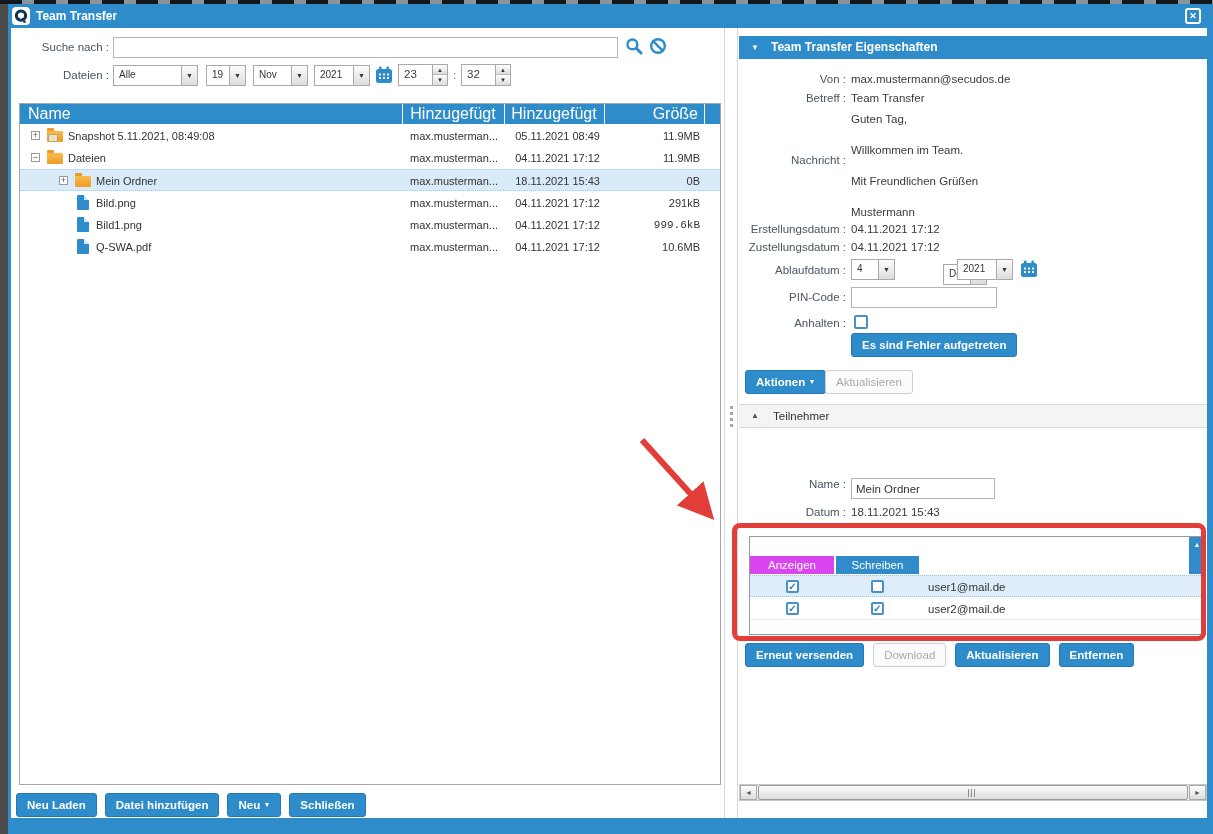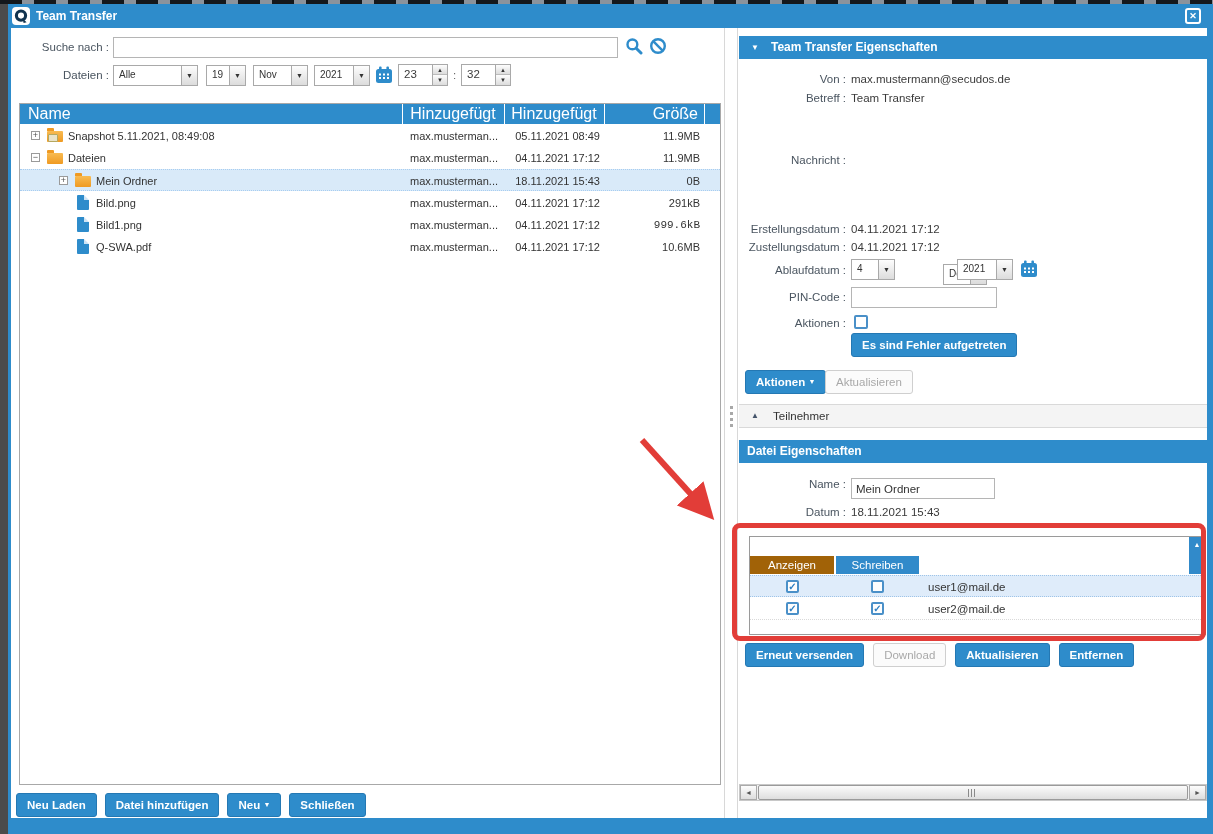--- a/index.html
+++ b/index.html
@@ -286,20 +286,26 @@
         <span class="htext">Team Transfer Eigenschaften</span>
       </div>
 
       <div class="rlabel" style="top:45px;">Von :</div>
       <div class="rvalue" style="top:45px;">max.mustermann@secudos.de</div>
 
       <div class="rlabel" style="top:64px;">Betreff :</div>
       <div class="rvalue" style="top:64px;">Team Transfer</div>
 
       <div class="rlabel" style="top:126px;">Nachricht :</div>
+      <div class="rvalue" style="top:76px;">
+        <div class="msg-line">Guten Tag,</div>
+        <div class="msg-line">Willkommen im Team.</div>
+        <div class="msg-line">Mit Freundlichen Grüßen</div>
+        <div class="msg-line">Mustermann</div>
+      </div>
 
       <div class="rlabel" style="top:195px;">Erstellungsdatum :</div>
       <div class="rvalue" style="top:195px;">04.11.2021 17:12</div>
 
       <div class="rlabel" style="top:213px;">Zustellungsdatum :</div>
       <div class="rvalue" style="top:213px;">04.11.2021 17:12</div>
 
       <div class="rlabel" style="top:236px;">Ablaufdatum :</div>
       <div class="combo" style="left:112px; top:231px; width:44px;">
         <span class="cval">4</span>
@@ -325,49 +331,46 @@
             <rect x="4" y="11" width="2" height="2"></rect>
               <rect x="8" y="11" width="2" height="2"></rect>
               <rect x="12" y="11" width="2" height="2"></rect>
           </g>
         </svg>
       </div>
 
       <div class="rlabel" style="top:263px;">PIN-Code :</div>
       <input class="tbox" style="left: 112px; top: 259px; width: 146px;" value="">
 
-      <div class="rlabel" style="top:289px;">Aktionen :</div>
+      <div class="rlabel" style="top:289px;">Anhalten :</div>
       <div class="chk" style="left:115px; top:287px;"></div>
 
       <span class="btn abs" style="left:112px; top:305px;">Es sind Fehler aufgetreten</span>
 
       <span class="btn abs" style="left:6px; top:342px;">
         <span>Aktionen</span>&nbsp;<span class="caret">▼</span>
       </span>
       <span class="btn disabled abs" style="left:86px; top:342px;">Aktualisieren</span>
 
       <div class="collapse-bar" style="top:376px;">
         <span class="chev">▲</span>
         <span class="ctext">Teilnehmer</span>
       </div>
 
-      <div class="sec-header" style="top:412px;">
-        <span class="htext" style="left:8px;">Datei Eigenschaften</span>
-      </div>
 
       <div class="rlabel" style="top:450px;text-align:right;">Name :</div>
       <input class="tbox" style="left: 112px; top: 450px; width: 144px;" value="Mein Ordner">
 
       <div class="rlabel" style="top:478px;">Datum :</div>
       <div class="rvalue" style="top:478px;">18.11.2021 15:43</div>
 
       <div class="atable">
         <div class="at-corner">▲</div>
         <div class="at-sub">
-          <div class="sc" style="left:0; width:85px; background:#a16207; border-right:1px solid #fff;">Anzeigen</div>
+          <div class="sc" style="left:0; width:85px; background:#d946ef; border-right:1px solid #fff;">Anzeigen</div>
           <div class="sc" style="left:86px; width:84px; background:#318ACA; border-right:1px solid #fff;">Schreiben</div>
         </div>
         <div class="at-row selected" style="top:38px;">
           <span class="achk" style="left:36px;">✓</span>
           <span class="achk" style="left:121px;"></span>
           <span class="aemail">user1@mail.de</span>
         </div>
         <div class="at-row plain" style="top:61px;">
           <span class="achk" style="left:36px;">✓</span>
           <span class="achk" style="left:121px;">✓</span>

